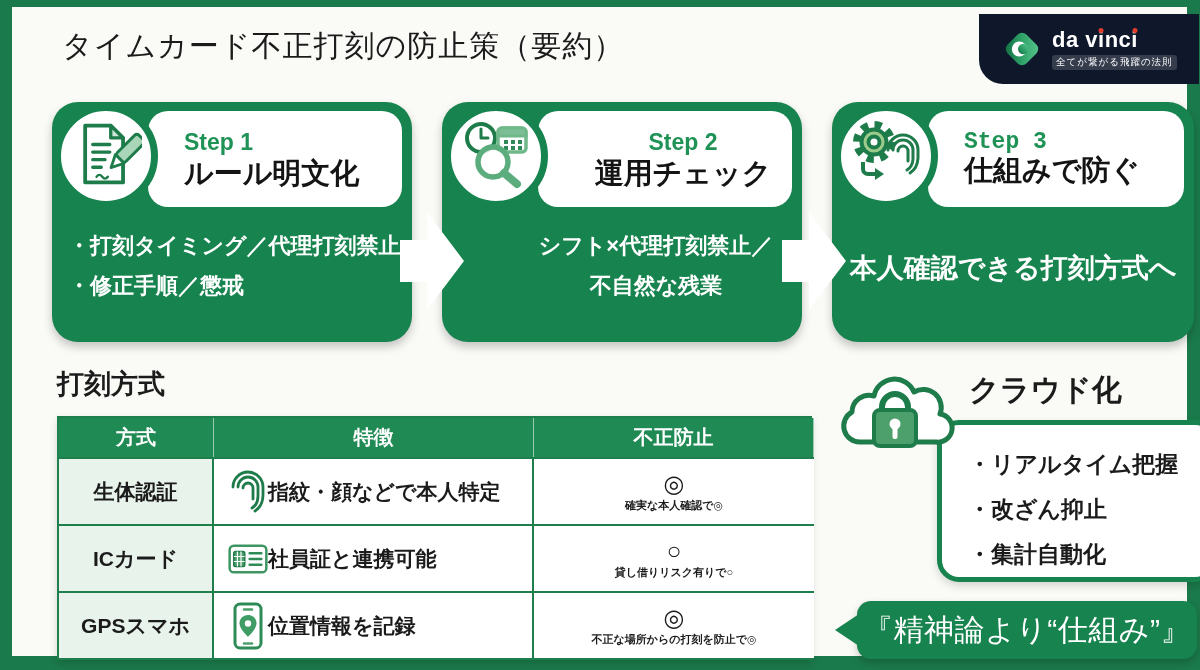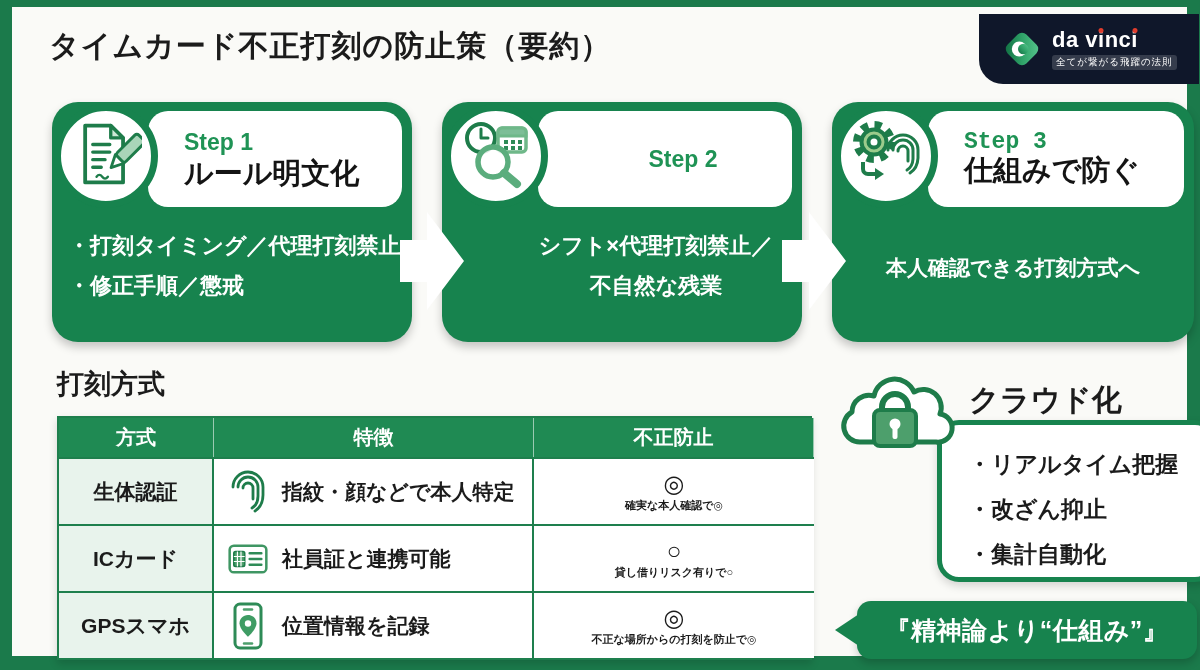--- a/index.html
+++ b/index.html
@@ -14,21 +14,21 @@
   }
   *{margin:0;padding:0;box-sizing:border-box;}
   html,body{width:1200px;height:670px;}
   body{font-family:"Liberation Sans","DejaVu Sans",sans-serif;color:var(--ink);}
   .frame{position:absolute;left:0;top:0;width:1200px;height:670px;
     border-left:12px solid var(--frame);border-top:7px solid var(--frame);
     border-right:13px solid var(--frame);border-bottom:14px solid var(--frame);
     background:#FAFAF7;}
   .content{position:absolute;left:12px;top:7px;width:1175px;height:649px;}
 
-  .page-title{position:absolute;left:25px;top:12px;font-size:30px;font-weight:700;letter-spacing:1px;}
+  .page-title{position:absolute;left:38px;top:12px;font-size:30px;font-weight:400;letter-spacing:1px;}
 
   
   .logo-panel{position:absolute;right:0;top:0;width:220px;height:70px;background:#0f172a;
     border-radius:0 0 0 24px;display:flex;align-items:center;padding-left:20px;}
   .logo-diamond{width:46px;height:46px;flex:0 0 auto;}
   .logo-texts{margin-left:7px;display:flex;flex-direction:column;}
   .logo-name{color:#fff;font-weight:800;font-size:22px;line-height:24px;letter-spacing:.5px;}
   .logo-i{position:relative;}
   .logo-i::before{content:'';position:absolute;left:50%;top:1px;transform:translateX(-50%);
     width:5px;height:5px;border-radius:50%;background:#E03C2C;}
@@ -41,58 +41,58 @@
   .card.c1{left:28px;} .card.c2{left:418px;text-align:center;} .card.c3{left:808px;width:362px;font-family:Liberation Mono, monospace;}
   .card-band{position:absolute;left:96px;right:10px;top:9px;height:96px;background:#fff;
     border-radius:20px;display:flex;flex-direction:column;justify-content:center;padding-left:36px;}
   .step-label{color:#1F9355;font-size:23px;font-weight:700;line-height:28px;}
   .step-title{color:#141414;font-size:29px;font-weight:800;line-height:34px;}
   .card-circle{position:absolute;left:2px;top:2px;width:104px;height:104px;border-radius:50%;
     background:#fff;border:7px solid var(--green);display:flex;align-items:center;justify-content:center;}
   .card-body{position:absolute;left:0;right:0;top:124px;color:#fff;font-size:22px;font-weight:700;
     line-height:40px;padding-left:16px;}
   .card.c2 .card-body{padding-left:68px;}
-  .card.c3 .card-body{top:148px;padding-left:0;text-align:center;font-size:21px;}
+  .card.c3 .card-body{top:148px;padding-left:0;text-align:center;font-size:27px;}
 
   .flow-arrow{position:absolute;top:192px;width:66px;height:110px;z-index:5;}
   .flow-arrow.a1{left:376px;} .flow-arrow.a2{left:758px;}
 
   
   .table-title{position:absolute;left:33px;top:352px;font-size:27px;font-weight:800;}
   .ptable{position:absolute;left:33px;top:402px;width:755px;display:grid;
     grid-template-columns:155px 320px 280px;grid-template-rows:39px 67px 67px 67px;
     border:2.5px solid #1E7F4D;background:#ec4899;box-shadow:0 4px 8px rgba(0,0,0,.15);}
   .th{background:var(--green-hdr);color:#fff;font-size:20px;font-weight:700;
     display:flex;align-items:center;justify-content:center;border-right:1.5px solid rgba(255,255,255,.55);}
   .th:last-child{border-right:none;}
   .td{border-top:2px solid #1E7F4D;border-right:2px solid #1E7F4D;display:flex;align-items:center;}
   .td.last{border-right:none;}
   .td.method{background:var(--cell);justify-content:center;font-size:21px;font-weight:800;}
-  .td.feature{padding-left:14px;gap:14px;font-size:21px;font-weight:800;background:#fff;}
+  .td.feature{padding-left:14px;font-size:21px;font-weight:800;background:#fff;}
   .td.rating{flex-direction:column;justify-content:center;background:#fff;}
   .rate-sym{font-size:24px;line-height:27px;font-weight:700;}
   .rate-note{font-size:11px;font-weight:700;margin-top:1px;}
   .row-icon{width:40px;height:44px;display:flex;align-items:center;justify-content:center;flex:0 0 auto;}
 
   
   .cloud-icon{position:absolute;left:812px;top:352px;width:120px;height:96px;z-index:4;}
-  .cloud-title{position:absolute;left:945px;top:366px;font-size:30px;font-weight:800;}
+  .cloud-title{position:absolute;left:945px;top:356px;font-size:30px;font-weight:800;}
   .cloud-box{position:absolute;left:873px;top:406px;width:280px;height:162px;background:#fff;
     border:5px solid var(--green);border-radius:22px;box-shadow:0 4px 8px rgba(0,0,0,.15);
     padding:17px 0 0 26px;margin-left:40px;}
   .cloud-bullet{font-size:23px;font-weight:800;line-height:45px;}
 
   
   .callout{position:absolute;left:833px;top:587px;width:340px;height:58px;background:var(--green);
     border-radius:14px;display:flex;align-items:center;justify-content:center;
     box-shadow:0 4px 8px rgba(0,0,0,.2);}
   .callout-tail{position:absolute;left:-22px;top:13px;width:0;height:0;
     border-top:16px solid transparent;border-bottom:16px solid transparent;
     border-right:24px solid var(--green);}
-  .callout-text{color:#fff;font-size:25px;font-weight:700;letter-spacing:.5px;}
+  .callout-text{color:#fff;font-size:30px;font-weight:400;letter-spacing:.5px;}
 </style>
 </head>
 <body>
 
 <div class="frame">
 <div class="content">
 
   <div class="page-title">タイムカード不正打刻の防止策（要約）</div>
 
   <div class="logo-panel">
@@ -139,20 +139,21 @@
     </div>
   </div>
 
   <svg class="flow-arrow a1" viewBox="0 0 66 110">
     <polygon points="0,34 27,34 27,6 64,55 27,104 27,76 0,76" fill="#fff"></polygon>
   </svg>
 
   <div class="card c2">
     <div class="card-band">
       <div class="step-label">Step 2</div>
+      <div class="step-title">運用チェック</div>
     </div>
     <div class="card-circle">
       <span>
         <svg width="72" height="72" viewBox="0 0 72 72">
           <circle cx="21" cy="20" r="14" fill="#fff" stroke="#1E7C4A" stroke-width="4"></circle>
           <path d="M21 20 V11 M21 20 h7" stroke="#1E7C4A" stroke-width="3" stroke-linecap="round"></path>
           <rect x="38" y="10" width="28" height="24" rx="4" fill="#fff" stroke="#6FB889" stroke-width="3.5"></rect>
           <path d="M38 18 v-4 a4 4 0 0 1 4 -4 h20 a4 4 0 0 1 4 4 v4 z" fill="#7DBE97" stroke="#6FB889" stroke-width="3"></path>
           <g fill="#2E8B57">
             <rect x="44" y="22" width="4" height="4"></rect>

